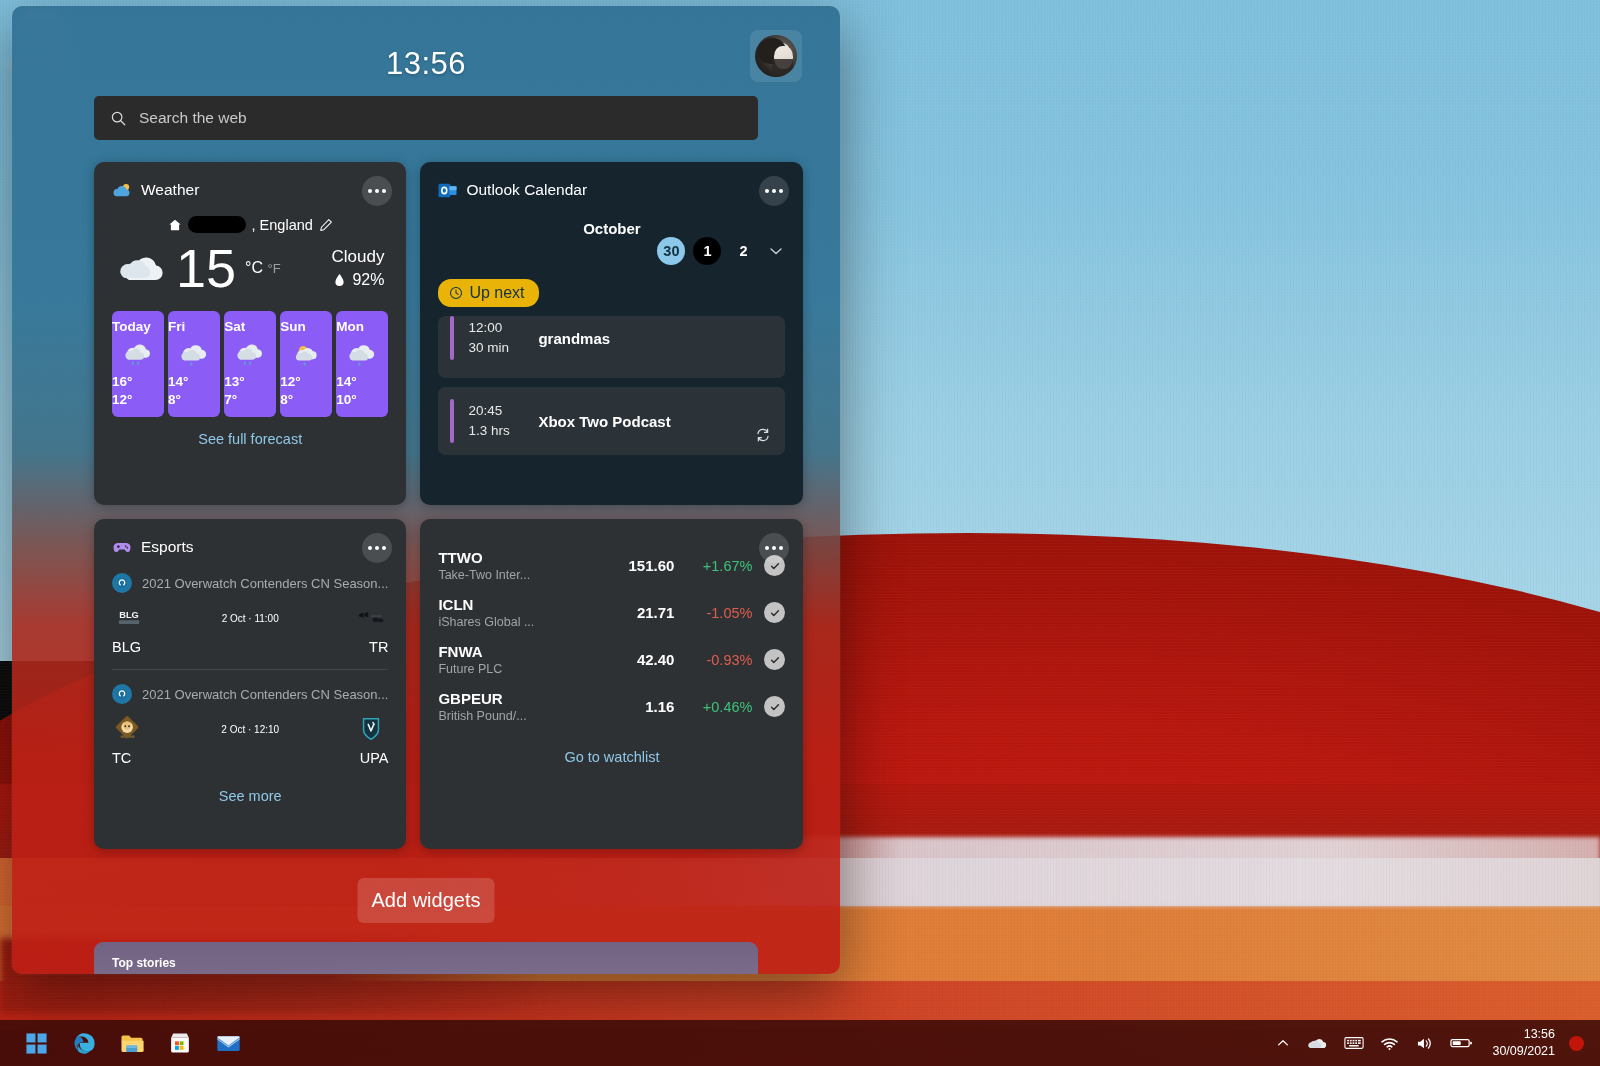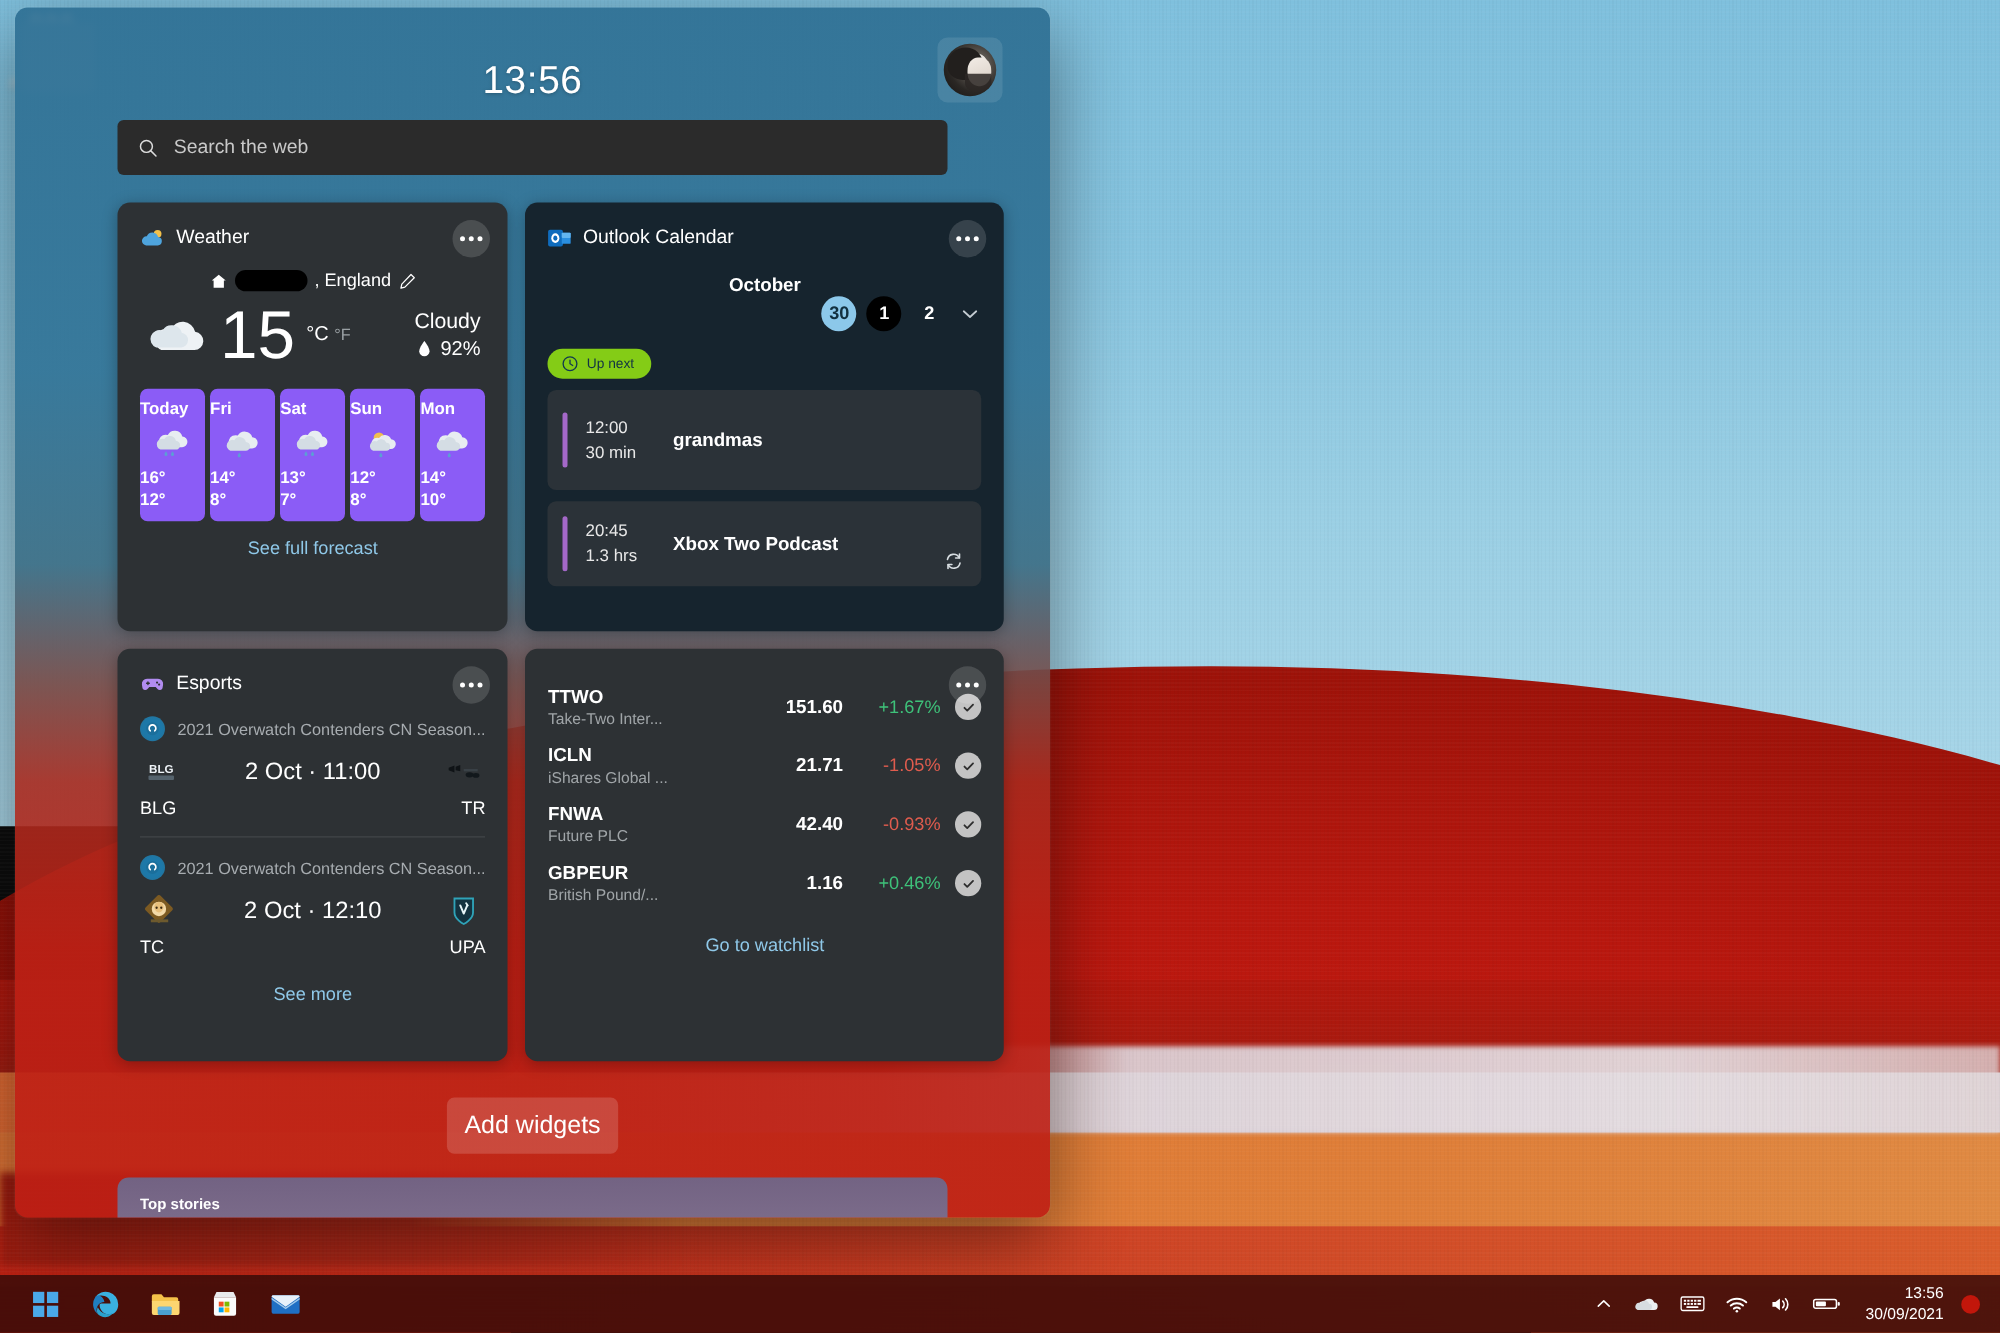--- a/index.html
+++ b/index.html
@@ -199,51 +199,51 @@
     width:28px; height:28px; border-radius:50%;
     display:flex; align-items:center; justify-content:center;
     font-size:14.5px; font-weight:bold; cursor:pointer; color:#fff;
   }
   .cal-day.today { background:#8cc8ea; color:#12303f; }
   .cal-day.sel { background:#000; color:#fff; }
   .cal-chev { width:18px; height:18px; margin-left:2px; cursor:pointer; }
 
   .upnext {
     margin-top:14px; display:inline-flex; align-items:center; gap:6px;
-    background:#84cc16; color:#123245;
-    border-radius:13px; padding:5px 14px 5px 11px; font-size:11px;
+    background:#eab308; color:#123245;
+    border-radius:13px; padding:5px 14px 5px 11px; font-size:16px;
     cursor:pointer;
   }
   .event {
     display:flex; align-items:center; gap:0;
     background:#2b3238; border-radius:7px; margin-top:9px;
     padding:12px 14px 12px 0; position:relative; cursor:pointer;
   }
   .event .bar {
     width:4px; height:44px; border-radius:3px; background:#a468c8;
     margin-left:12px; flex:0 0 auto;
   }
   .event .time { margin-left:14px; min-width:60px; font-size:13.5px; line-height:1.5; color:#e8e8e8; }
   .event .ttl { font-size:15px; font-weight:bold; margin-left:10px; }
   .event .rep { position:absolute; right:14px; bottom:12px; width:16px; height:16px; }
-  .event.tall { padding-top:18px; padding-bottom:18px; }
+  .event.tall { padding-top:0; padding-bottom:18px; }
 
   
   .es-league { display:flex; align-items:center; gap:10px; margin-top:14px; }
   .es-league .lg-ic {
     width:20px; height:20px; border-radius:50%;
     background:radial-gradient(circle at 50% 50%, #1d78a8 0 55%, #2a6f8f 100%);
     display:flex; align-items:center; justify-content:center; flex:0 0 auto;
   }
   .es-league .lg-nm {
     font-size:13px; color:#a7acb0; white-space:nowrap; overflow:hidden; text-overflow:ellipsis;
   }
   .es-match { display:flex; align-items:center; margin-top:10px; }
   .es-logo { width:34px; height:30px; flex:0 0 auto; display:flex; align-items:center; justify-content:center; }
-  .es-when { flex:1; text-align:center; font-size:19px; }
+  .es-when { flex:1; text-align:center; font-size:10px; }
   .es-teams { display:flex; justify-content:space-between; margin-top:6px; font-size:14.5px; }
   .es-sep { height:1px; background:rgba(255,255,255,.10); margin:14px 0 0; }
 
   
   .st-row { display:flex; align-items:center; margin-top:14px; }
   .st-names { width:150px; }
   .st-sym { font-size:15px; font-weight:bold; }
   .st-co { font-size:12.5px; color:#a0a5a8; margin-top:2px; white-space:nowrap; overflow:hidden; text-overflow:ellipsis; }
   .st-price { width:86px; text-align:right; font-size:15px; font-weight:bold; }
   .st-chg { width:78px; text-align:right; font-size:14.5px; }

